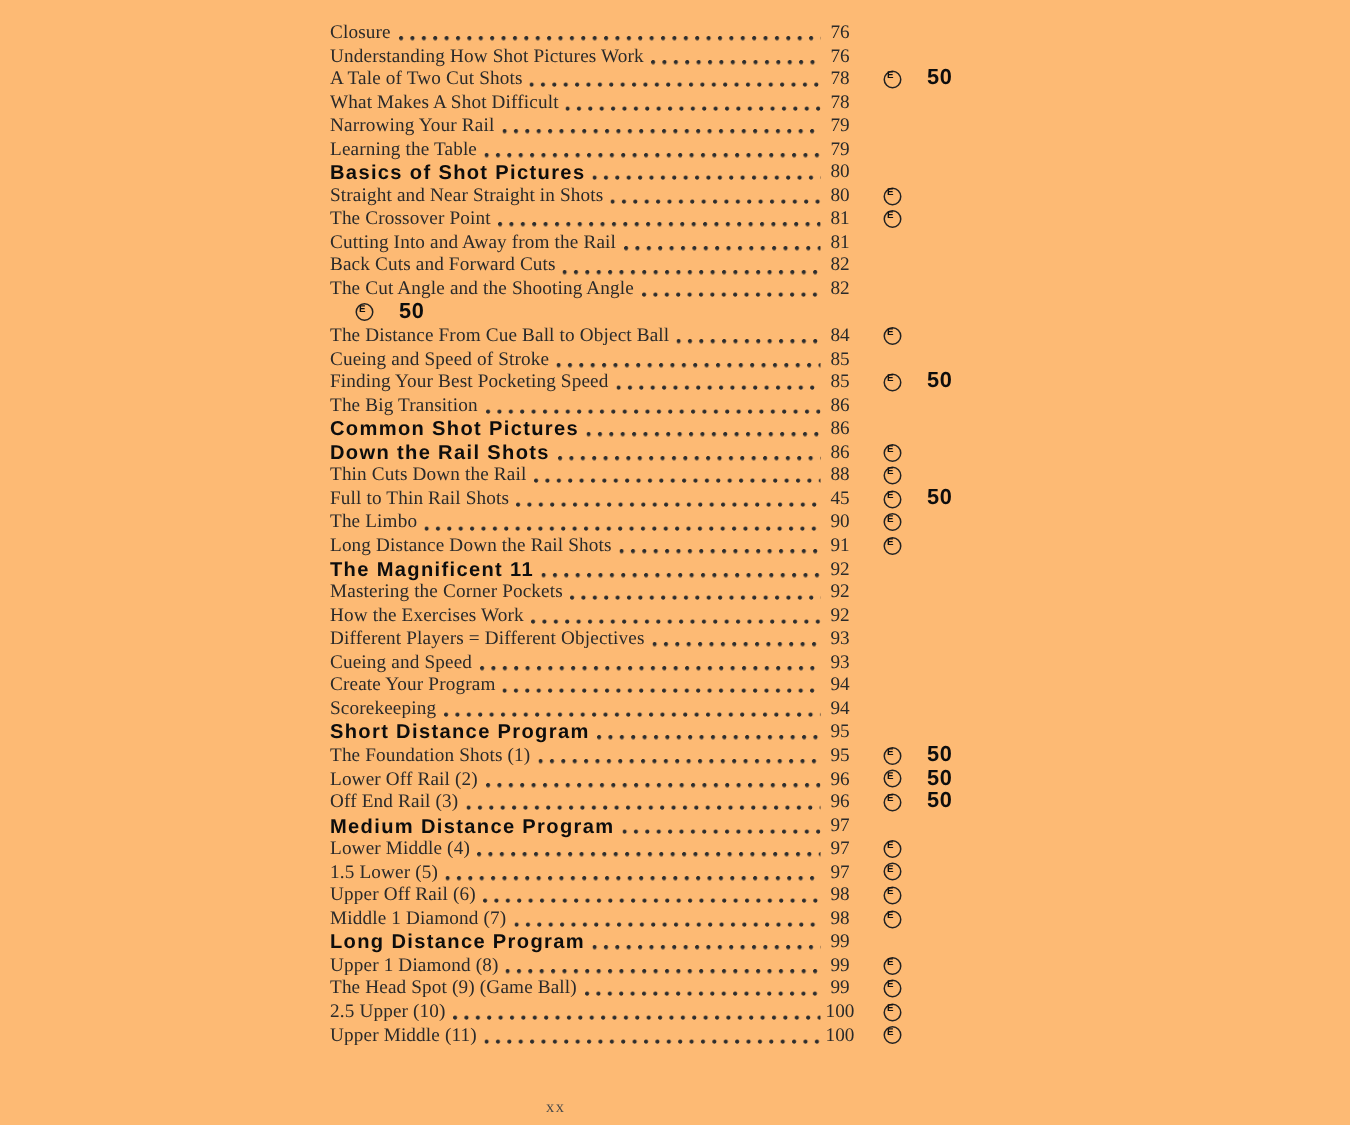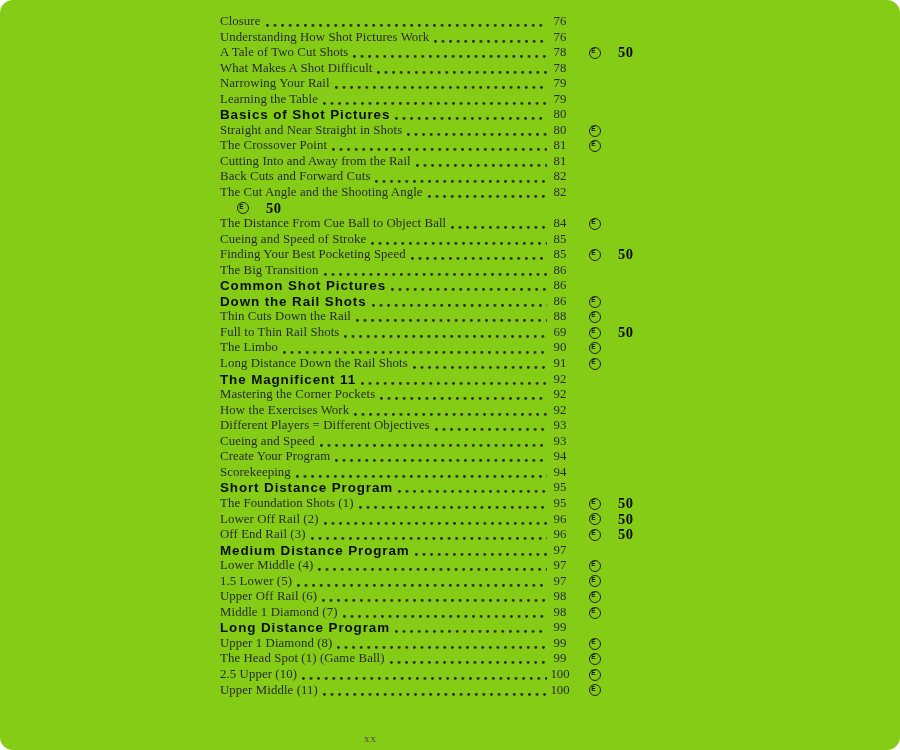--- a/index.html
+++ b/index.html
@@ -8,22 +8,21 @@
     background: #ffffff;
     font-family: "Liberation Serif", serif;
     color: #1f1f1f;
     position: relative;
     overflow: hidden;
   }
   .page-scan {
     position: absolute;
     top: 0; left: 0;
     width: 900px; height: 750px;
-    background: #84cc16;
-    border-radius: 13px;
+    background: #fdba74;
   }
   .toc-list {
     position: absolute;
     top: 14px;
     left: 220px;
     width: 426px;
   }
   .toc-row {
     display: flex;
     align-items: stretch;
@@ -87,21 +86,21 @@
     font-size: 6.5px;
     line-height: 1;
     color: #111;
     position: relative;
     top: -1.5px;
     left: -1.5px;
   }
   .score-col {
     width: 28px;
     min-width: 28px;
-    font-family: Liberation Serif, serif;
+    font-family: Liberation Sans, sans-serif;
     font-weight: 700;
     font-size: 14.5px;
     color: #0d0d0d;
     letter-spacing: 0.5px;
     display: flex;
     align-items: center;
   }
   .hidden-icon { visibility: hidden; }
   .footer {
     position: absolute;
@@ -392,21 +391,21 @@
         <span class="ex-letter">E</span>
       </span>
     </div>
     <div class="score-col"></div>
   </div>
 
   <div class="toc-row">
     <div class="entry-area">
       <span class="title">Full to Thin Rail Shots</span>
       <span class="leader"></span>
-      <span class="page">69</span>
+      <span class="page">45</span>
     </div>
     <div class="icon-col">
       <span class="ex-icon">
         <span class="ex-letter">E</span>
       </span>
     </div>
     <div class="score-col">50</div>
   </div>
 
   <div class="toc-row">
@@ -684,21 +683,21 @@
     <div class="icon-col">
       <span class="ex-icon">
         <span class="ex-letter">E</span>
       </span>
     </div>
     <div class="score-col"></div>
   </div>
 
   <div class="toc-row">
     <div class="entry-area">
-      <span class="title">The Head Spot (1)  (Game Ball)</span>
+      <span class="title">The Head Spot (9)  (Game Ball)</span>
       <span class="leader"></span>
       <span class="page">99</span>
     </div>
     <div class="icon-col">
       <span class="ex-icon">
         <span class="ex-letter">E</span>
       </span>
     </div>
     <div class="score-col"></div>
   </div>

